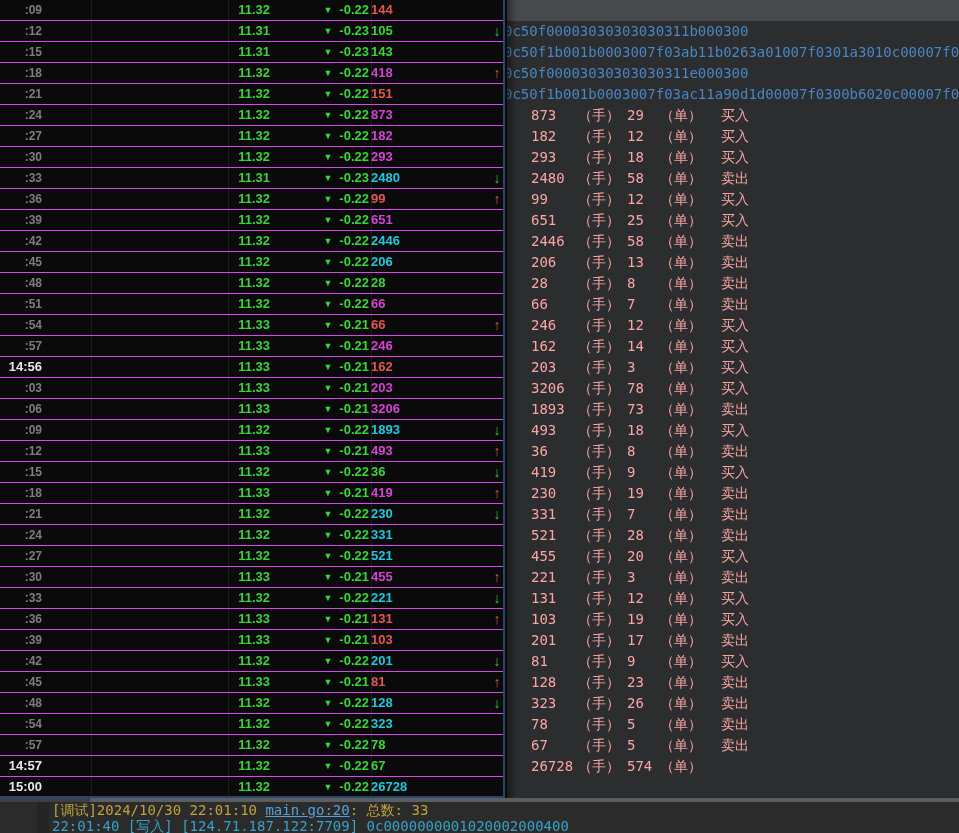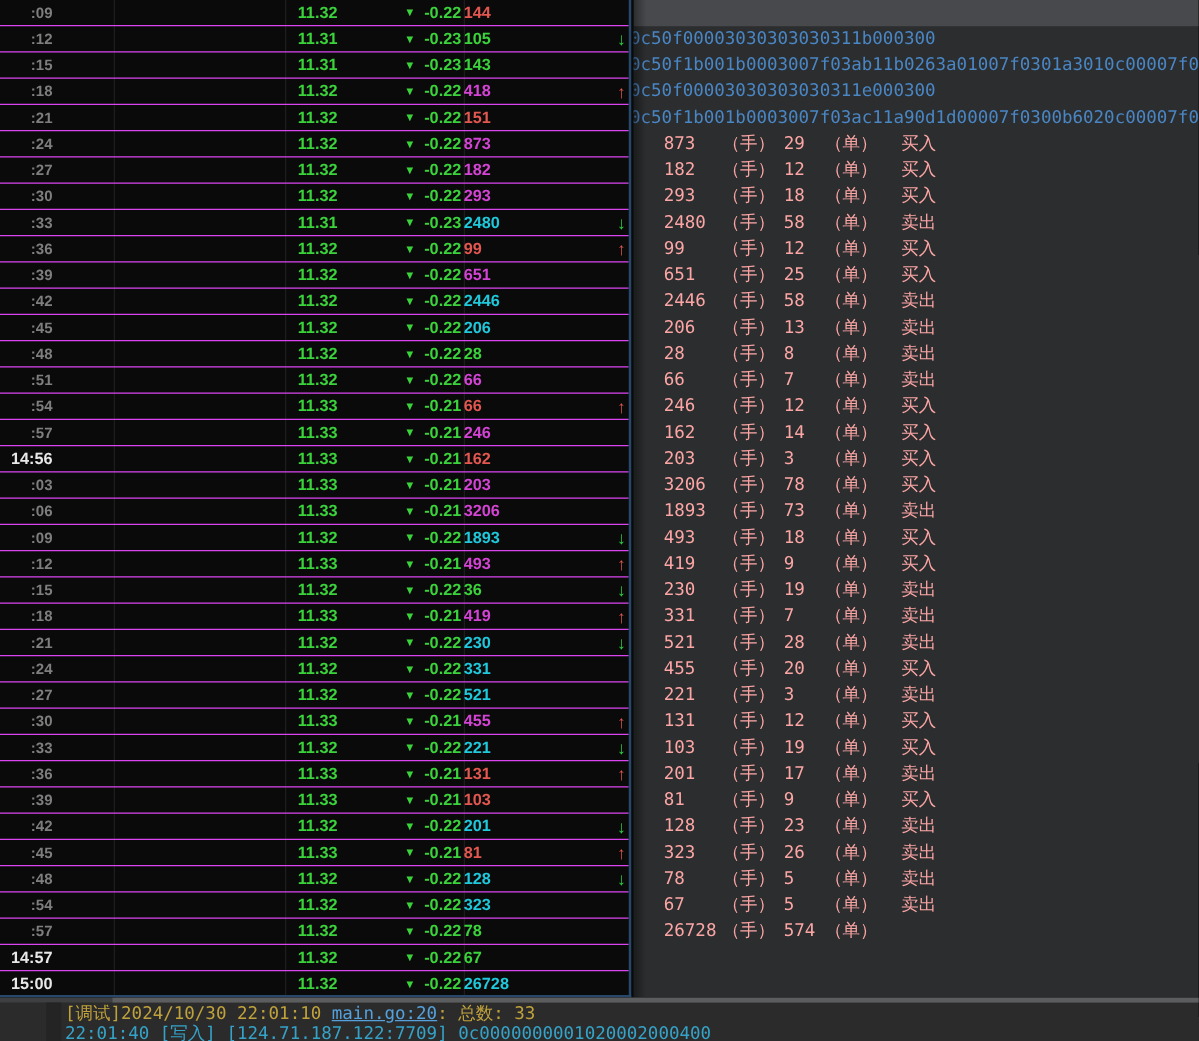--- a/index.html
+++ b/index.html
@@ -325,20 +325,21 @@
         <div class="rrow"><span class="rv">2446</span><span class="uh">（手）</span><span class="ro">58</span><span class="uo">（单）</span><span class="rs">卖出</span></div>
         <div class="rrow"><span class="rv">206</span><span class="uh">（手）</span><span class="ro">13</span><span class="uo">（单）</span><span class="rs">卖出</span></div>
         <div class="rrow"><span class="rv">28</span><span class="uh">（手）</span><span class="ro">8</span><span class="uo">（单）</span><span class="rs">卖出</span></div>
         <div class="rrow"><span class="rv">66</span><span class="uh">（手）</span><span class="ro">7</span><span class="uo">（单）</span><span class="rs">卖出</span></div>
         <div class="rrow"><span class="rv">246</span><span class="uh">（手）</span><span class="ro">12</span><span class="uo">（单）</span><span class="rs">买入</span></div>
         <div class="rrow"><span class="rv">162</span><span class="uh">（手）</span><span class="ro">14</span><span class="uo">（单）</span><span class="rs">买入</span></div>
         <div class="rrow"><span class="rv">203</span><span class="uh">（手）</span><span class="ro">3</span><span class="uo">（单）</span><span class="rs">买入</span></div>
         <div class="rrow"><span class="rv">3206</span><span class="uh">（手）</span><span class="ro">78</span><span class="uo">（单）</span><span class="rs">买入</span></div>
         <div class="rrow"><span class="rv">1893</span><span class="uh">（手）</span><span class="ro">73</span><span class="uo">（单）</span><span class="rs">卖出</span></div>
         <div class="rrow"><span class="rv">493</span><span class="uh">（手）</span><span class="ro">18</span><span class="uo">（单）</span><span class="rs">买入</span></div>
+        <div class="rrow"><span class="rv">36</span><span class="uh">（手）</span><span class="ro">8</span><span class="uo">（单）</span><span class="rs">卖出</span></div>
         <div class="rrow"><span class="rv">419</span><span class="uh">（手）</span><span class="ro">9</span><span class="uo">（单）</span><span class="rs">买入</span></div>
         <div class="rrow"><span class="rv">230</span><span class="uh">（手）</span><span class="ro">19</span><span class="uo">（单）</span><span class="rs">卖出</span></div>
         <div class="rrow"><span class="rv">331</span><span class="uh">（手）</span><span class="ro">7</span><span class="uo">（单）</span><span class="rs">卖出</span></div>
         <div class="rrow"><span class="rv">521</span><span class="uh">（手）</span><span class="ro">28</span><span class="uo">（单）</span><span class="rs">卖出</span></div>
         <div class="rrow"><span class="rv">455</span><span class="uh">（手）</span><span class="ro">20</span><span class="uo">（单）</span><span class="rs">买入</span></div>
         <div class="rrow"><span class="rv">221</span><span class="uh">（手）</span><span class="ro">3</span><span class="uo">（单）</span><span class="rs">卖出</span></div>
         <div class="rrow"><span class="rv">131</span><span class="uh">（手）</span><span class="ro">12</span><span class="uo">（单）</span><span class="rs">买入</span></div>
         <div class="rrow"><span class="rv">103</span><span class="uh">（手）</span><span class="ro">19</span><span class="uo">（单）</span><span class="rs">买入</span></div>
         <div class="rrow"><span class="rv">201</span><span class="uh">（手）</span><span class="ro">17</span><span class="uo">（单）</span><span class="rs">卖出</span></div>
         <div class="rrow"><span class="rv">81</span><span class="uh">（手）</span><span class="ro">9</span><span class="uo">（单）</span><span class="rs">买入</span></div>

